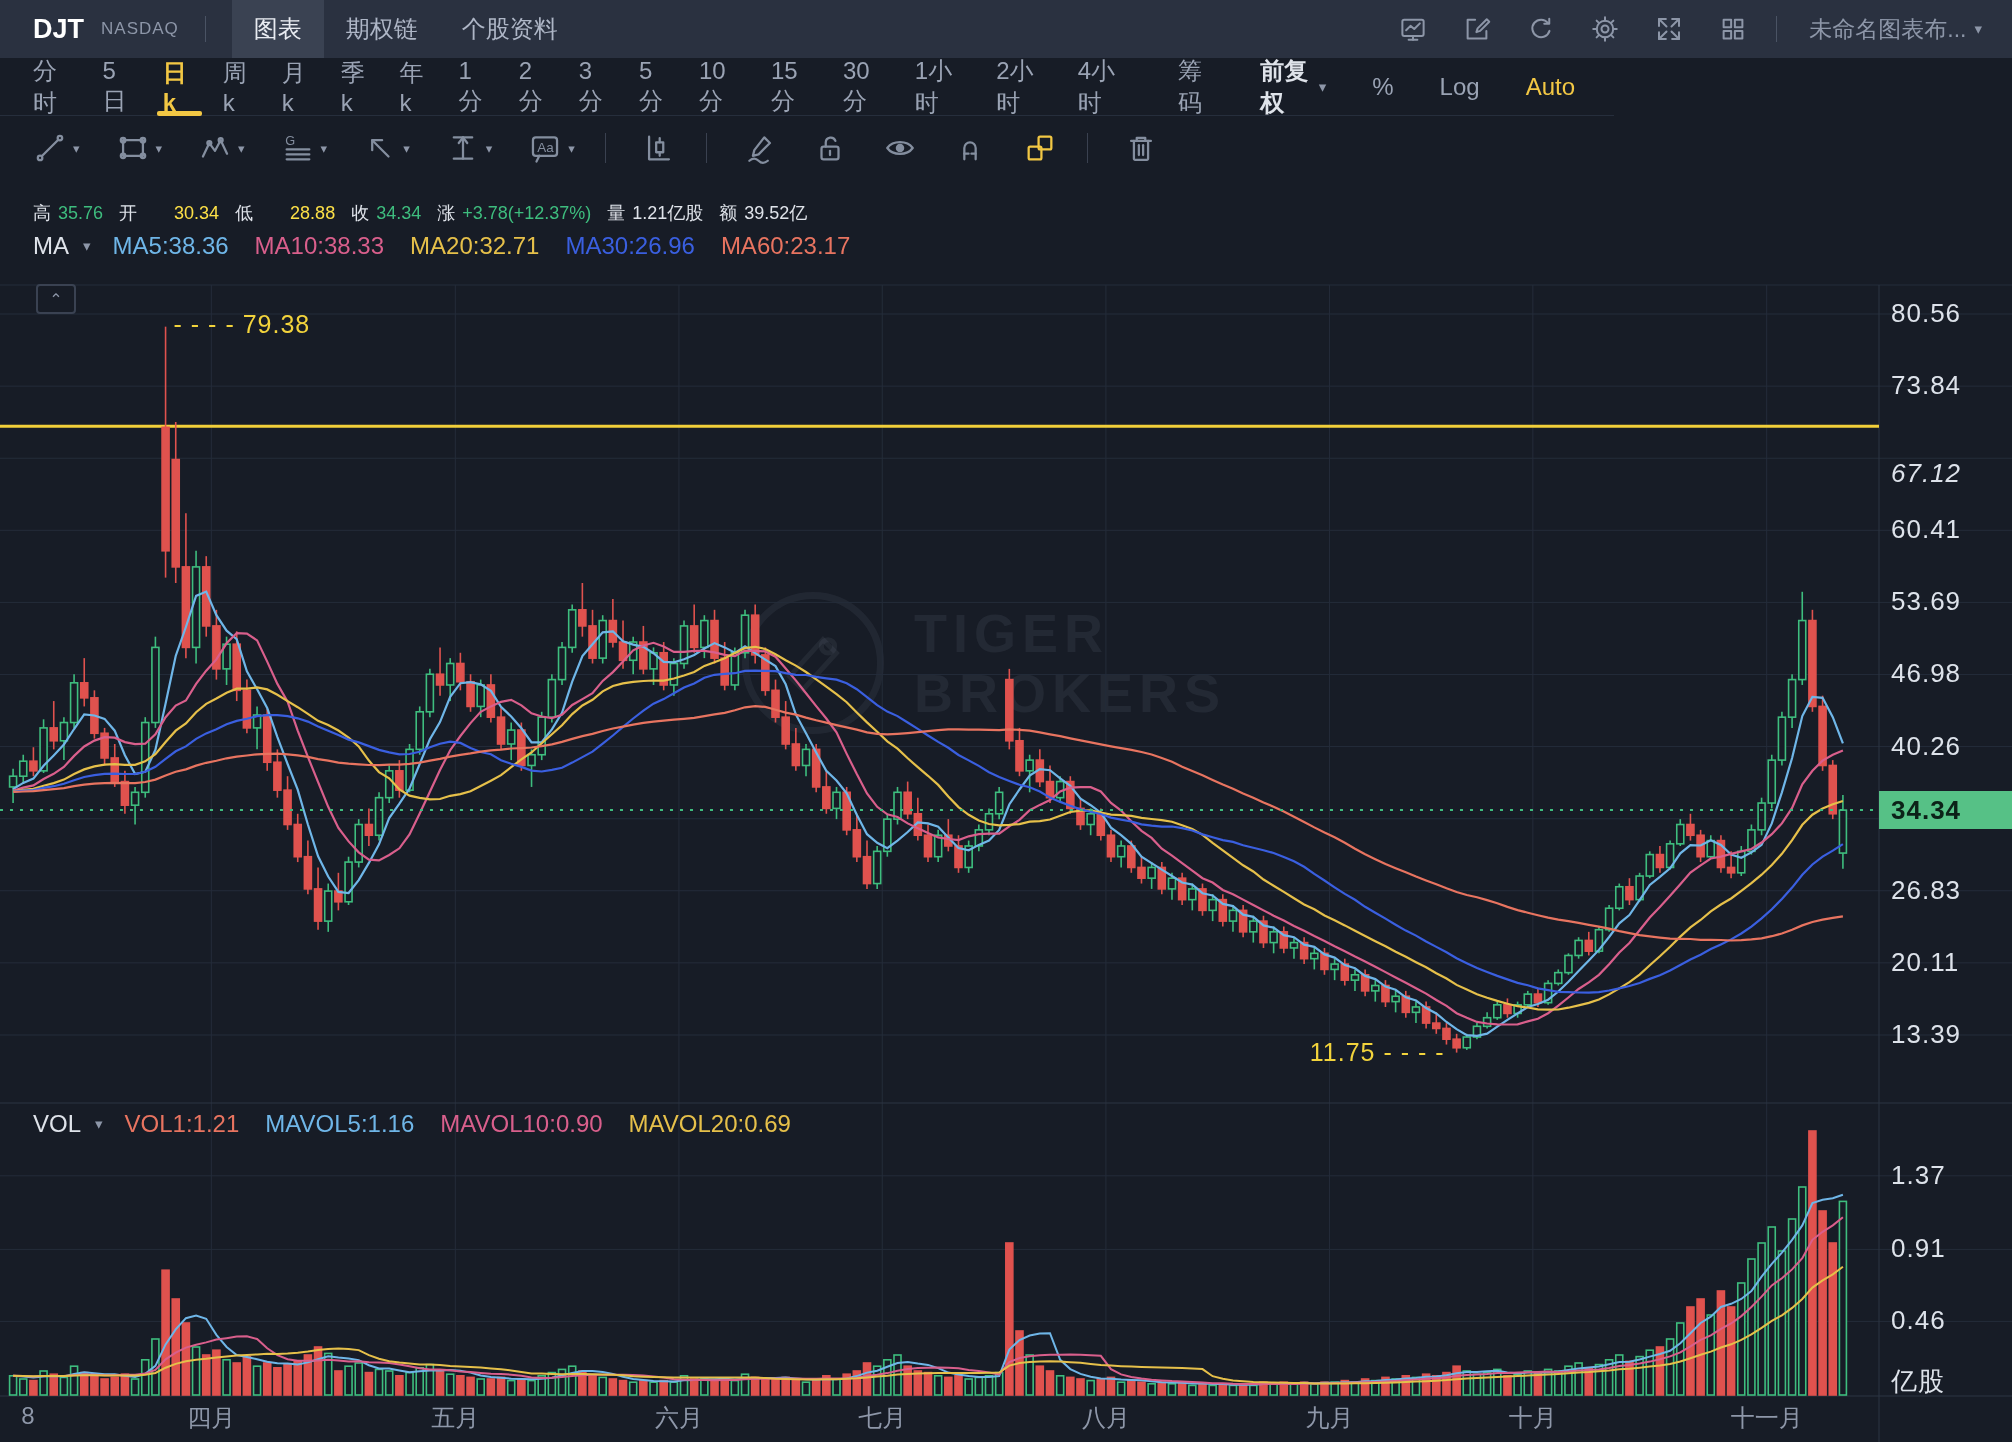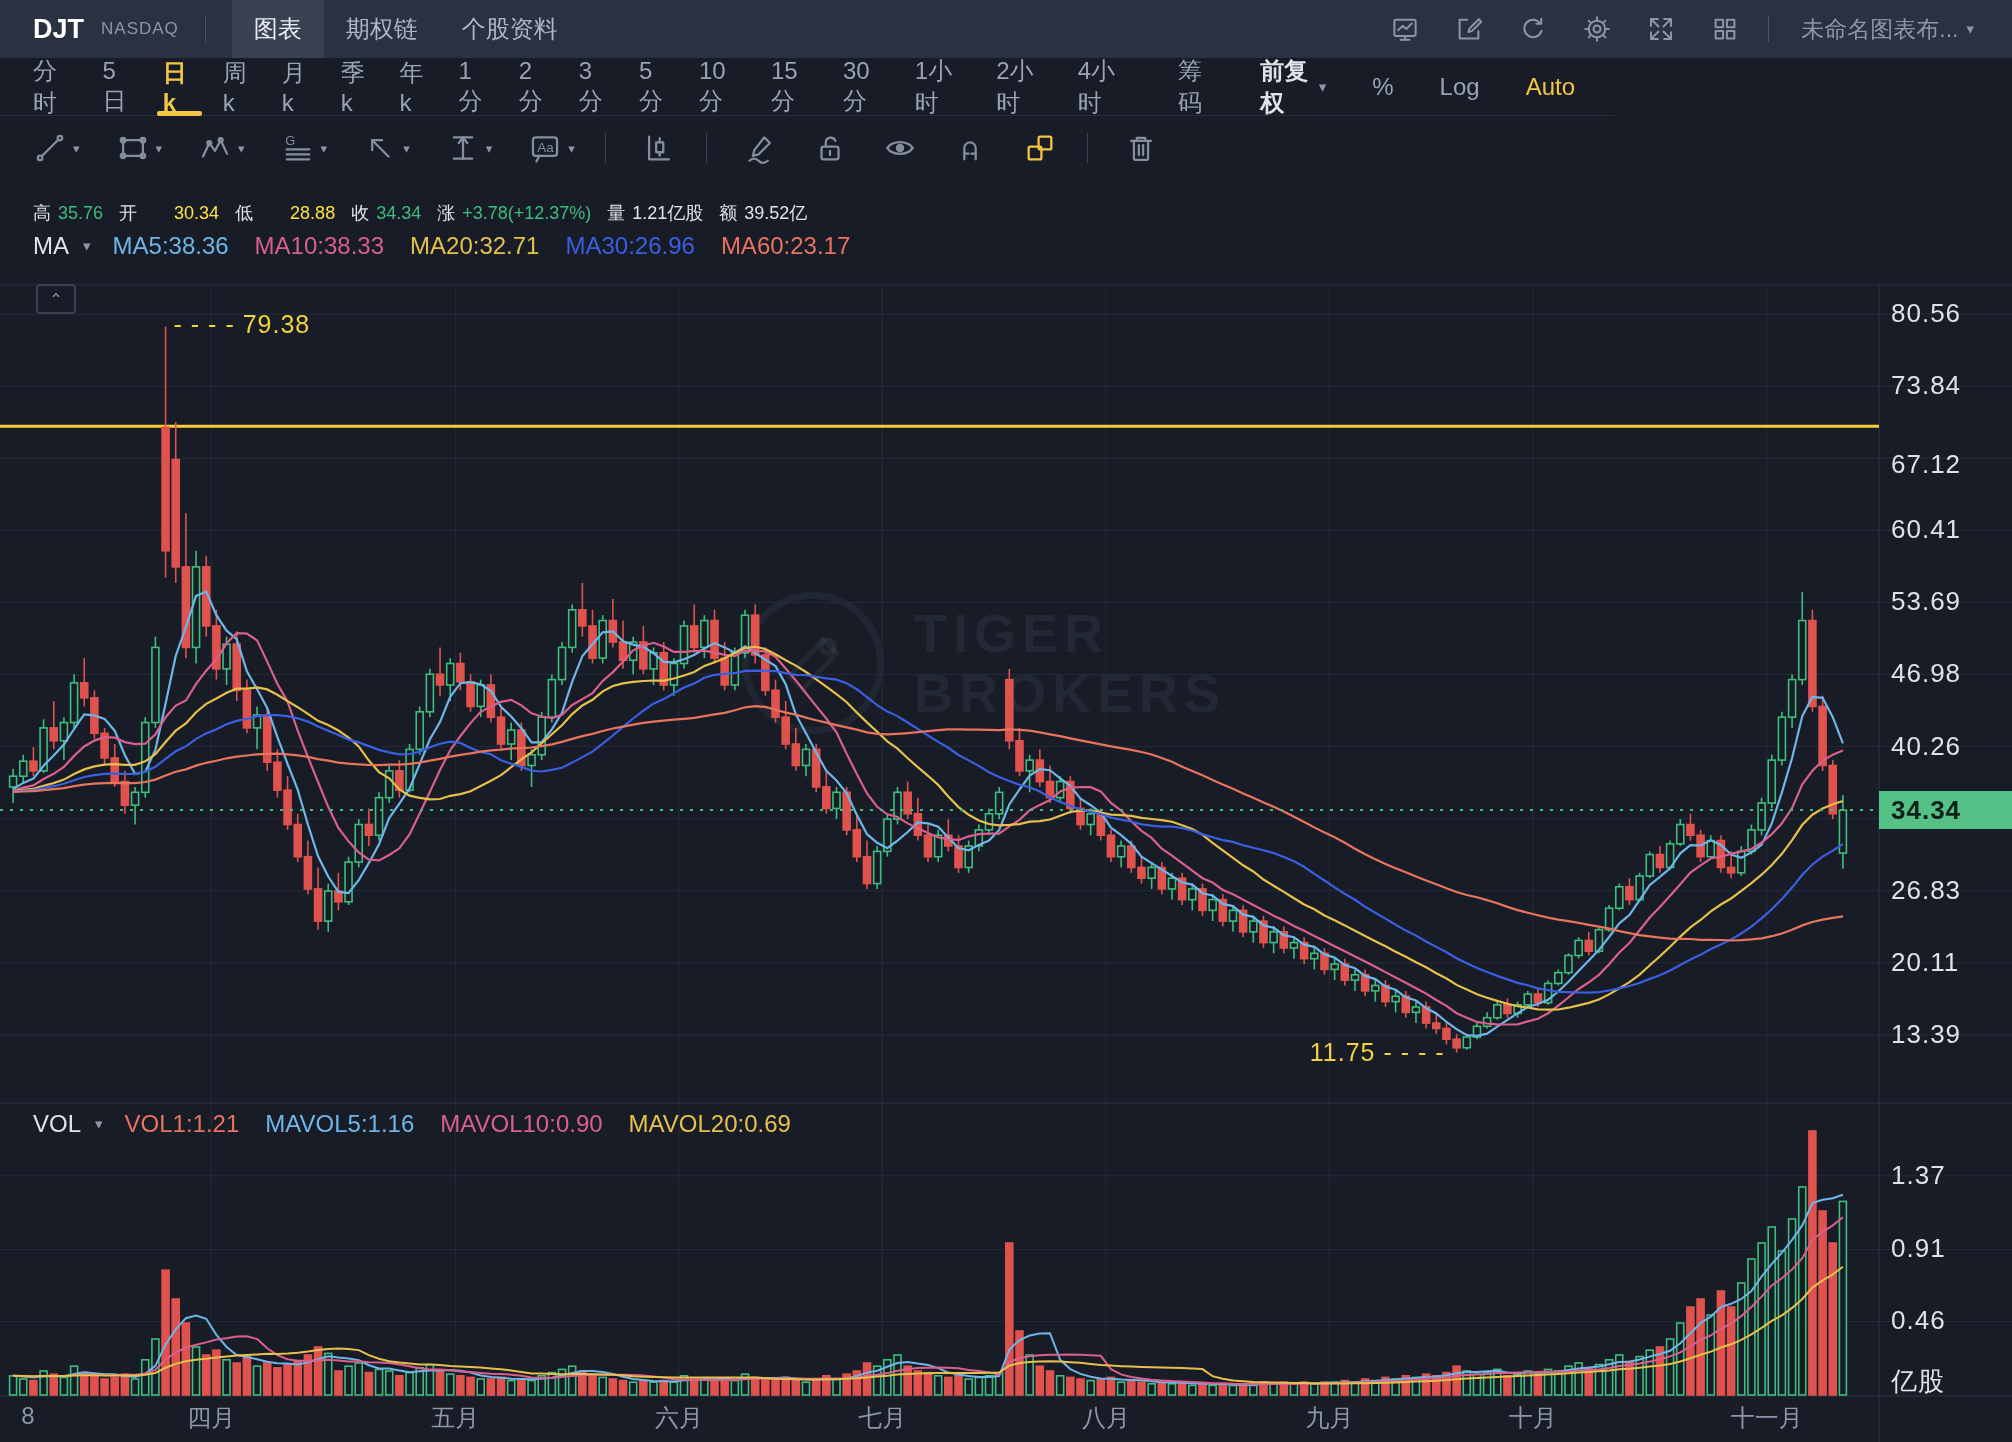--- a/index.html
+++ b/index.html
@@ -7,21 +7,21 @@
        font-family:"Liberation Sans","DejaVu Sans",sans-serif;color:#dfe3ea;}
   
   .topbar{position:absolute;left:0;top:0;width:2012px;height:58px;background:#2a3140;
           display:flex;align-items:center;}
   .sym{font-size:27px;font-weight:bold;color:#ffffff;margin-left:33px;}
   .exch{font-size:17px;color:#8d96a8;margin-left:17px;letter-spacing:1px;}
   .vdiv{width:1px;height:26px;background:#4a5364;margin:0 26px;}
   .tabs{display:flex;height:58px;align-items:stretch;}
   .tab{display:flex;align-items:center;padding:0 22px;font-size:24px;color:#aeb6c6;cursor:pointer;}
   .tab.active{background:#3a4252;color:#e8ebf1;}
-  .topbar-right{margin-left:auto;display:flex;align-items:center;padding-right:38px;}
+  .topbar-right{margin-left:auto;display:flex;align-items:center;padding-right:30px;}
   .icon-btn{width:34px;height:34px;margin-left:30px;color:#8d96a8;display:flex;align-items:center;justify-content:center;}
   .icon-btn svg{width:30px;height:30px;}
   .layout-name{font-size:23px;color:#8d96a8;margin-left:6px;}
   .caret{font-size:15px;color:#8d96a8;margin-left:8px;}
   
   .tfbar{position:absolute;left:0;top:58px;width:1614px;height:58px;display:flex;align-items:center;
          border-bottom:1px solid #262e3c;box-sizing:border-box;}
   .tf{position:relative;font-size:24px;color:#9aa3b4;margin-left:27px;height:58px;display:flex;align-items:center;cursor:pointer;}
   .tf:first-child{margin-left:33px;}
   .tf.active{color:#f2c744;font-weight:bold;}
@@ -918,21 +918,21 @@
         <span class="ma-name">VOL</span>
         <span class="caret" style="margin-right: 22px;">▾</span>
         <span class="ma-item" style="color: rgb(232, 116, 96);">VOL1:1.21</span>
         <span class="ma-item" style="color: rgb(111, 182, 232);">MAVOL5:1.16</span>
         <span class="ma-item" style="color: rgb(217, 95, 140);">MAVOL10:0.90</span>
         <span class="ma-item" style="color: rgb(230, 192, 74);">MAVOL20:0.69</span>
       </div>
     <div class="axis-col" id="axisCol">
         <div class="axis-label" style="top: 118px;">80.56</div>
         <div class="axis-label" style="top: 190.132px;">73.84</div>
-        <div class="axis-label" style="top: 269px;">67.12</div>
+        <div class="axis-label" style="top: 278px; font-style: italic;">67.12</div>
         <div class="axis-label" style="top: 334.289px;">60.41</div>
         <div class="axis-label" style="top: 406.421px;">53.69</div>
         <div class="axis-label" style="top: 478.446px;">46.98</div>
         <div class="axis-label" style="top: 550.579px;">40.26</div>
         <div class="axis-label" style="top: 694.736px;">26.83</div>
         <div class="axis-label" style="top: 766.868px;">20.11</div>
         <div class="axis-label" style="top: 839px;">13.39</div>
         <div class="price-badge" style="top: 611.124px;">34.34</div>
         <div class="axis-label" style="top: 979.8px;">1.37</div>
         <div class="axis-label" style="top: 1053.4px;">0.91</div>

